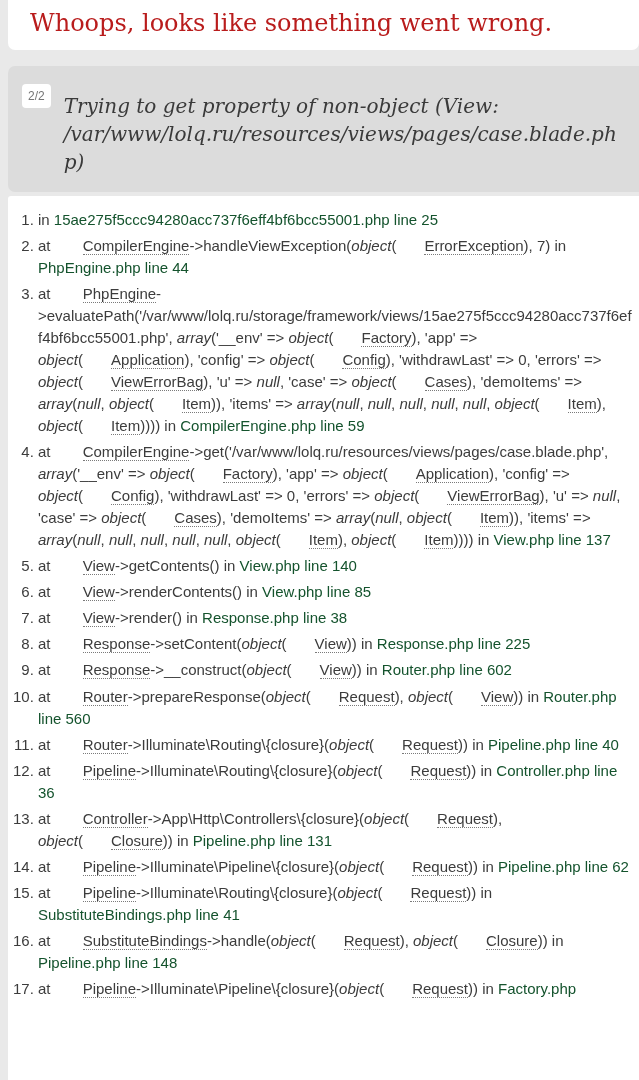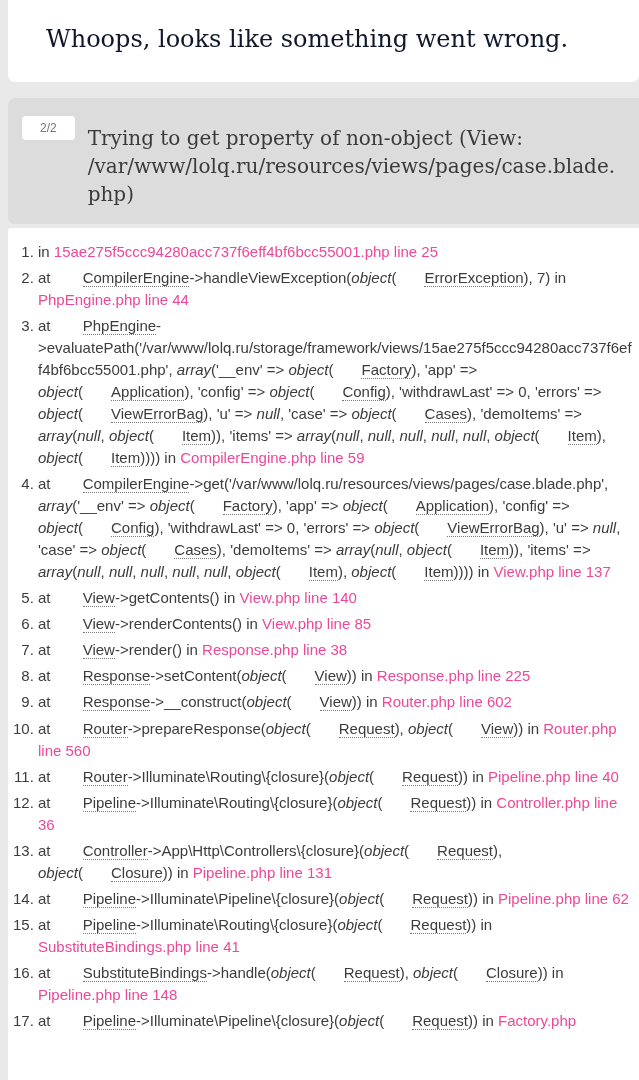--- a/index.html
+++ b/index.html
@@ -12,56 +12,57 @@
 
   
   .header-card {
     background: #ffffff;
     border-radius: 0 0 7px 7px;
     padding: 10px 22px 12px 22px;
   }
   .page-title {
     font-family: "DejaVu Serif", serif;
     font-size: 24px; line-height: 1.15; font-weight: 400;
-    color: #0f172a; margin: 16px;
+    color: #b91c1c; margin: 0;
   }
 
   
   .exception-card {
     margin-top: 16px;
     background: #dcdcdc;
     border-radius: 7px 0 0 7px;
     padding: 13px 14px 16px 14px;
     display: flex; align-items: flex-start; gap: 13px;
   }
   .counter-badge {
     flex: 0 0 auto;
     background: #ffffff; color: #757575;
     border-radius: 4px;
     font-size: 12px; line-height: 12px;
-    padding: 6px 18px;
+    padding: 6px 6px;
     margin-top: 5px;
     font-family: "Liberation Sans", sans-serif;
   }
   .exc-main { flex: 1 1 auto; min-width: 0; }
   .exc-title {
     font-family: "DejaVu Serif", serif;
     font-size: 21px; line-height: 1.45; font-weight: 400;
     letter-spacing: -0.2px;
     color: #9b9b9b; margin: 0;
     overflow-wrap: break-word;
   }
   .exc-title .dark { color: #3a3a3a; }
   .exc-class { border-bottom: 2px dotted #5f5f5f; }
   .exc-message {
     font-family: "DejaVu Serif", serif;
     font-size: 20px; line-height: 1.4; font-weight: 400;
     color: #3a3a3a;
     margin: 13px 0 0 0;
     overflow-wrap: break-word;
+    font-style: italic;
   }
 
   
   .trace-card {
     margin-top: 4px;
     background: #ffffff;
     border-radius: 3px 0 0 0;
     padding: 13px 6px 40px 0;
     min-height: 840px;
   }
@@ -69,21 +70,21 @@
     margin: 0; padding: 0 0 0 30px;
     font-size: 15px; line-height: 1.47;
     color: #3c3c3c;
   }
   .trace-list li { margin-bottom: 4px; overflow-wrap: break-word; }
   .trace-list li::marker { color: #3c3c3c; }
 
   .seg-p { }
   .seg-a { border-bottom: 1px dotted #7a7a7a; margin-left: 28px; }
   .seg-i { font-style: italic; }
-  .seg-g { color: #ec4899; }
+  .seg-g { color: #14532d; }
 </style>
 </head>
 <body>
 
 <div class="page">
 
   <div class="header-card">
     <h1 class="page-title">Whoops, looks like something went wrong.</h1>
   </div>
 

